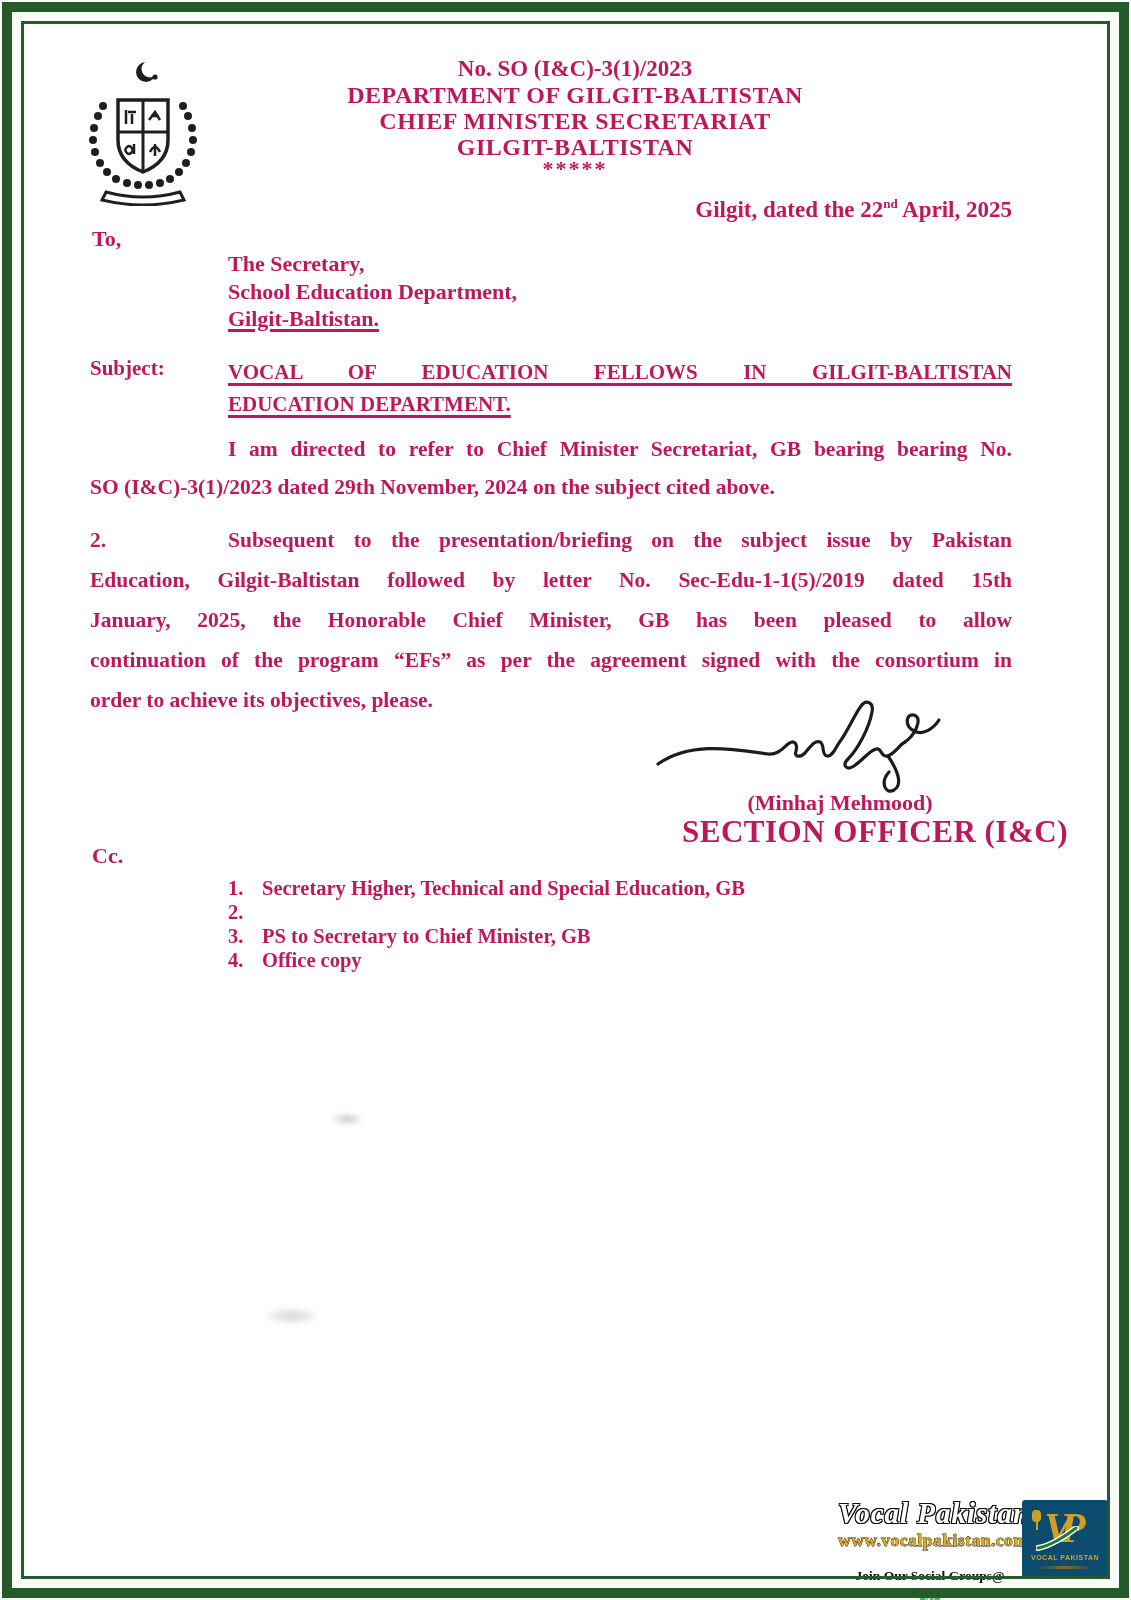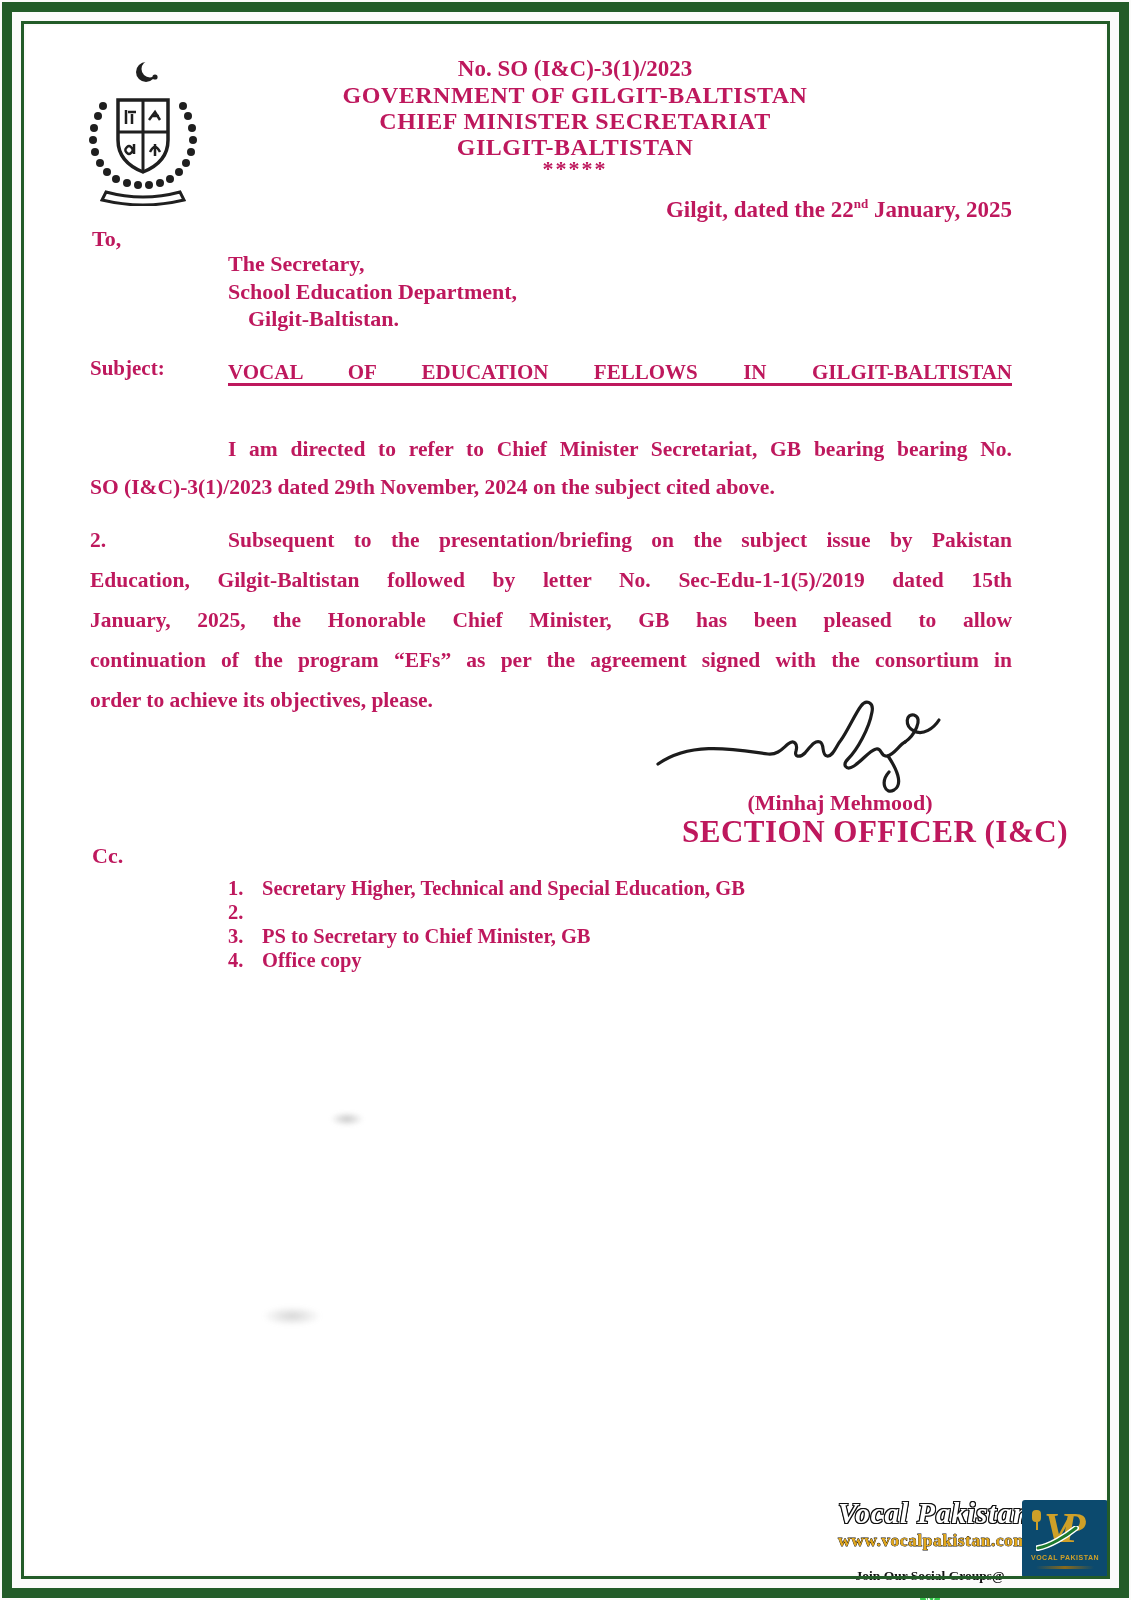--- a/index.html
+++ b/index.html
@@ -24,21 +24,21 @@
   .hdr .ref{font-size:23px;line-height:26px;}
   .hdr .org{font-size:24px;line-height:26px;letter-spacing:.5px;}
   .hdr .stars{font-size:22px;line-height:18px;letter-spacing:2px;}
 
   .dateline{position:absolute;top:196px;right:119px;font-size:23px;font-weight:bold;}
   .dateline sup{font-size:13px;}
 
   
   .to-label{position:absolute;left:92px;top:226px;font-size:22px;font-weight:bold;}
   .address{position:absolute;left:228px;top:250px;font-size:22px;font-weight:bold;line-height:27.5px;}
-  .address .u{text-decoration-thickness:2.5px;text-underline-offset:3px;margin-left:20px;}
+  .address .u{text-decoration:underline;text-decoration-thickness:2.5px;text-underline-offset:3px;}
 
   
   .subject-label{position:absolute;left:90px;top:356px;font-size:21px;font-weight:bold;}
   .subject-body{position:absolute;left:228px;top:356px;width:784px;font-size:21px;font-weight:bold;line-height:32px;}
   .subject-body .l1{text-align:justify;text-align-last:justify;}
   .subject-body span{text-decoration:underline;text-decoration-thickness:2.5px;text-underline-offset:4px;}
   .subject-body .l1{text-decoration:underline;text-decoration-thickness:2.5px;text-underline-offset:4px;}
 
   
   .para{position:absolute;left:90px;width:922px;font-size:21.5px;font-weight:bold;}
@@ -139,38 +139,39 @@
         <path d="M49 94 q4 -8 8 0 q-4 8 -8 0 M58 98 v-10" stroke-width="2.5"></path>
         <path d="M74 96 q5 -10 10 0 M79 100 v-12" stroke-width="2.5"></path>
 
         <path d="M30 136 q37 10 74 0 l4 8 q-41 10 -82 0 Z" stroke-width="3"></path>
       </g>
     </svg>
   </div>
 
   <div class="hdr">
     <div class="ref">No. SO (I&amp;C)-3(1)/2023</div>
-    <div class="org">GOVERNMENT OF GILGIT-BALTISTAN</div>
+    <div class="org">DEPARTMENT OF GILGIT-BALTISTAN</div>
     <div class="org">CHIEF MINISTER SECRETARIAT</div>
     <div class="org">GILGIT-BALTISTAN</div>
     <div class="stars">*****</div>
   </div>
 
-  <div class="dateline"><span>Gilgit, dated the 22</span><sup>nd</sup><span> January, 2025</span></div>
+  <div class="dateline"><span>Gilgit, dated the 22</span><sup>nd</sup><span> April, 2025</span></div>
 
   <div class="to-label">To,</div>
   <div class="address">
     <div>The Secretary,</div>
     <div>School Education Department,</div>
     <div class="u">Gilgit-Baltistan.</div>
   </div>
 
   <div class="subject-label">Subject:</div>
   <div class="subject-body">
     <div class="l1">VOCAL OF EDUCATION FELLOWS IN GILGIT-BALTISTAN</div>
+    <div><span>EDUCATION DEPARTMENT.</span></div>
   </div>
 
   <div class="para p1">
     <div class="jline indent">I am directed to refer to Chief Minister Secretariat, GB bearing bearing No.</div>
     <div>SO (I&amp;C)-3(1)/2023 dated 29th November, 2024 on the subject cited above.</div>
   </div>
 
   <div class="para p2">
     <span class="num">2.</span>
     <div class="jline indent">Subsequent to the presentation/briefing on the subject issue by Pakistan</div>

